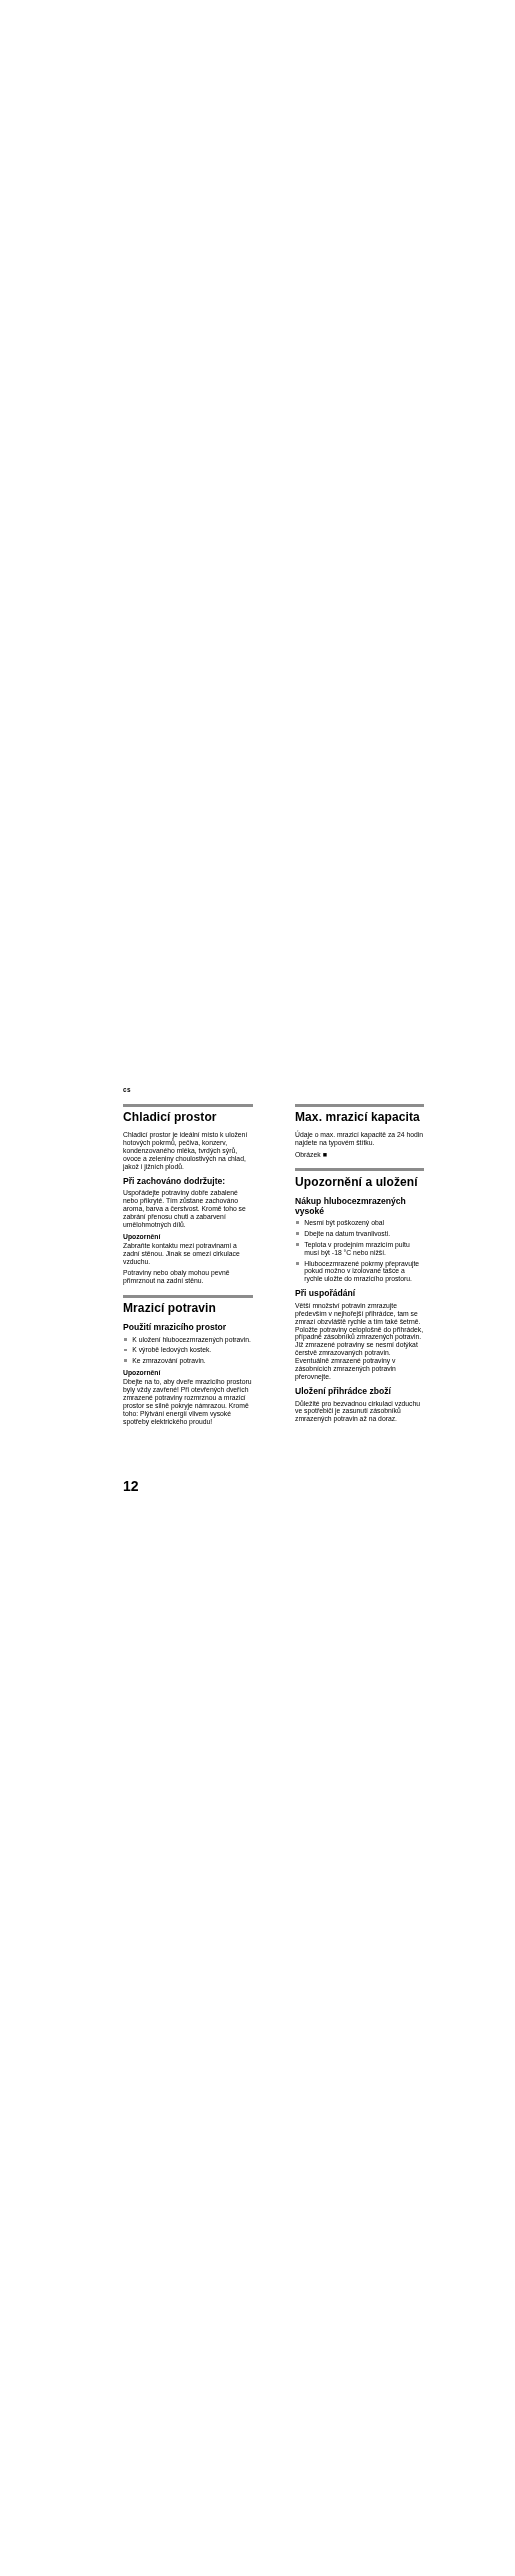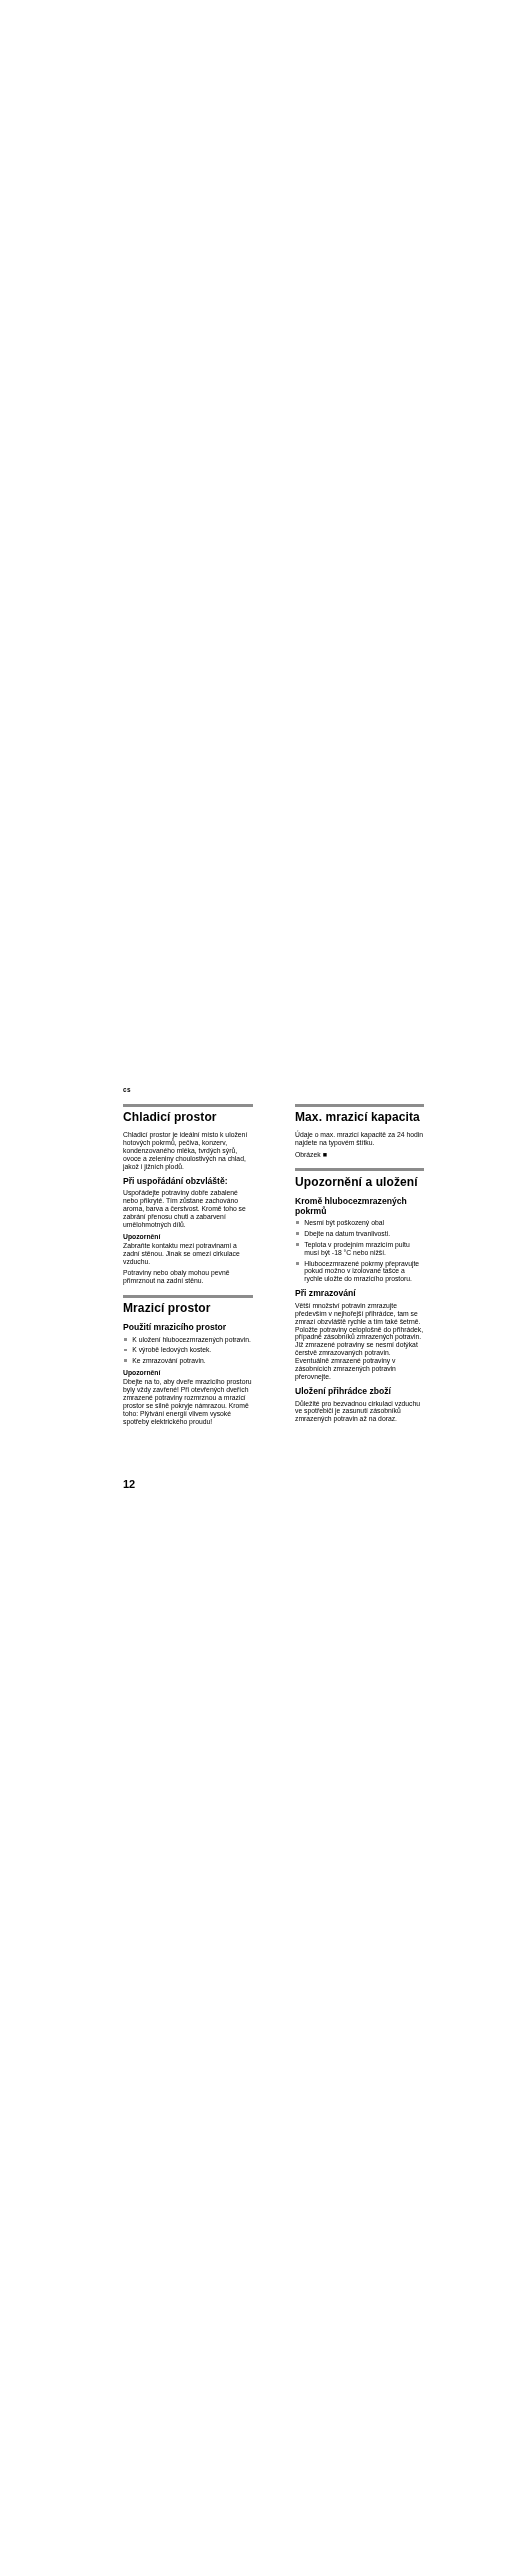--- a/index.html
+++ b/index.html
@@ -92,46 +92,46 @@
     font-size: 7.2px;
     line-height: 7.2px;
     vertical-align: -0.7px;
     margin-left: 2.1px;
     color: #000000;
   }
   .page-number {
     position: absolute;
     left: 123px;
     top: 1478px;
-    font-size: 11px;
+    font-size: 14px;
     font-weight: bold;
   }
 </style>
 </head>
 <body>
 
 <div class="canvas">
 
   <div class="lang-code">cs</div>
 
   <div class="col col-left">
 
     <div class="rule"></div>
     <h1>Chladicí prostor</h1>
     <p>Chladicí prostor je ideální místo k uložení hotových pokrmů, pečiva, konzerv, kondenzovaného mléka, tvrdých sýrů, ovoce a zeleniny choulostivých na chlad, jakož i jižních plodů.</p>
 
-    <h2>Při uspořádání obzvláště:</h2>
+    <h2>Při zachováno dodržujte:</h2>
     <p>Uspořádejte potraviny dobře zabalené nebo přikryté. Tím zůstane zachováno aroma, barva a čerstvost. Kromě toho se zabrání přenosu chuti a zabarvení umělohmotných dílů.</p>
 
     <div class="note-title">Upozornění</div>
     <p>Zabraňte kontaktu mezi potravinami a zadní stěnou. Jinak se omezí cirkulace vzduchu.</p>
     <p>Potraviny nebo obaly mohou pevně přimrznout na zadní stěnu.</p>
 
     <div class="rule"></div>
-    <h1>Mrazicí prostor</h1>
+    <h1>Mrazicí potravin</h1>
 
     <h2>Použití mrazicího prostor</h2>
     <ul class="squares">
       <li>K uložení hlubocezmrazených potravin.</li>
       <li>K výrobě ledových kostek.</li>
       <li>Ke zmrazování potravin.</li>
     </ul>
 
     <div class="note-title">Upozornění</div>
     <p>Dbejte na to, aby dveře mrazicího prostoru byly vždy zavřené! Při otevřených dveřích zmrazené potraviny rozmrznou a mrazicí prostor se silně pokryje námrazou. Kromě toho: Plýtvání energií vlivem vysoké spotřeby elektrického proudu!</p>
@@ -143,29 +143,29 @@
     <div class="rule"></div>
     <h1>Max. mrazicí kapacita</h1>
     <p>Údaje o max. mrazicí kapacitě za 24 hodin najdete na typovém štítku.</p>
     <div class="figure-line">
       <span>Obrázek</span><span class="figure-icon">■</span>
     </div>
 
     <div class="rule"></div>
     <h1>Upozornění a uložení</h1>
 
-    <h2>Kromě hlubocezmrazených pokrmů</h2>
+    <h2>Nákup hlubocezmrazených vysoké</h2>
     <ul class="squares">
       <li>Nesmí být poškozený obal</li>
       <li>Dbejte na datum trvanlivosti.</li>
       <li>Teplota v prodejním mrazicím pultu musí být -18 °C nebo nižší.</li>
       <li>Hlubocezmrazené pokrmy přepravujte pokud možno v izolované tašce a rychle uložte do mrazicího prostoru.</li>
     </ul>
 
-    <h2>Při zmrazování</h2>
+    <h2>Při uspořádání</h2>
     <p>Větší množství potravin zmrazujte především v nejhořejší přihrádce, tam se zmrazí obzvláště rychle a tím také šetrně. Položte potraviny celoplošně do přihrádek, případně zásobníků zmrazených potravin. Již zmrazené potraviny se nesmí dotýkat čerstvě zmrazovaných potravin. Eventuálně zmrazené potraviny v zásobnících zmrazených potravin přerovnejte.</p>
 
     <h2>Uložení přihrádce zboží</h2>
     <p>Důležité pro bezvadnou cirkulaci vzduchu ve spotřebiči je zasunutí zásobníků zmrazených potravin až na doraz.</p>
 
   </div>
 
   <div class="page-number">12</div>
 
 </div>

